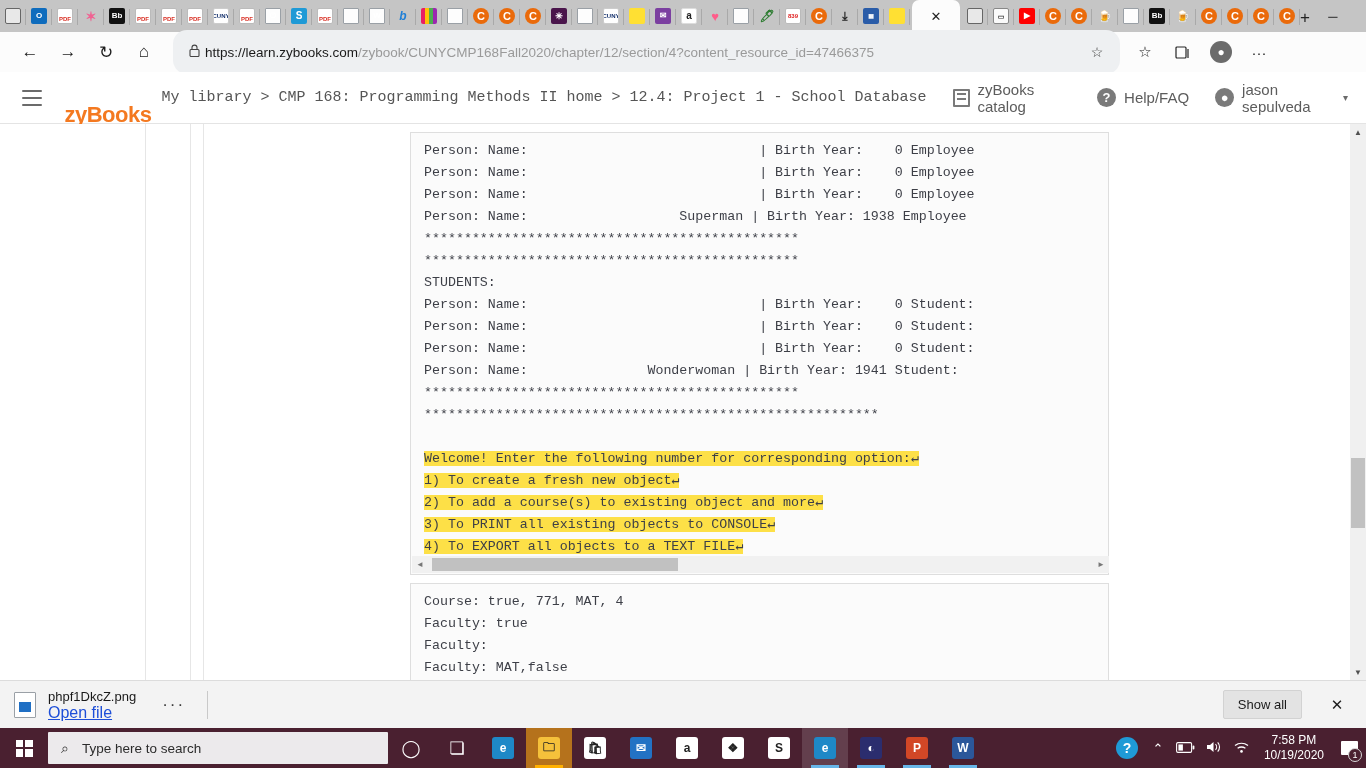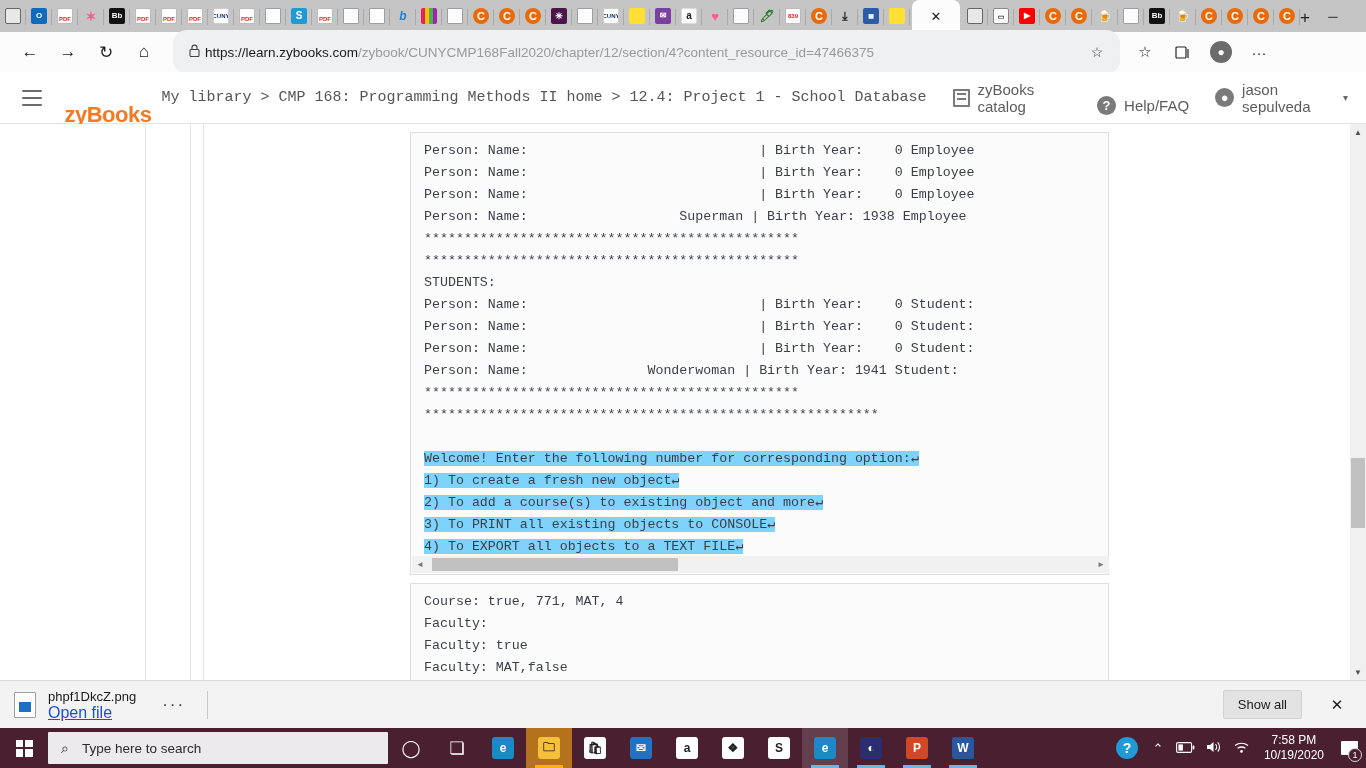--- a/index.html
+++ b/index.html
@@ -100,21 +100,21 @@
     background: #ffffff; display: flex; align-items: center;
     border-bottom: 1px solid #e4e4e4;
   }
   .hamburger { width: 22px; height: 16px; margin-left: 22px; display: flex; flex-direction: column;
                justify-content: space-between; }
   .hamburger span { display: block; height: 2px; background: #6b6b6b; border-radius: 1px; }
   .zylogo { margin-left: 22px; font-size: 22px; font-weight: 700; letter-spacing: -0.5px; margin-top: 35px; }
   .zylogo .zy { color: #f47920; }
   .zylogo .books { color: #f47920; }
   .breadcrumb { margin-left: 10px; font-size: 15px; color: #555; white-space: nowrap; font-family: Liberation Mono, monospace; }
-  .hdr-right { margin-left: auto; display: flex; align-items: flex-end; margin-right: 18px; }
+  .hdr-right { margin-left: auto; display: flex; align-items: center; margin-right: 18px; }
   .hdr-item { display: flex; align-items: center; margin-left: 26px; font-size: 15px; color: #5c5c5c; }
   .hdr-item .gi { margin-right: 8px; display: flex; align-items: center; }
   .circ-icon { width: 19px; height: 19px; border-radius: 50%; background: #7a7a7a; color: #fff;
                font-size: 13px; display: flex; align-items: center; justify-content: center; font-weight: bold; }
   .book-icon { width: 17px; height: 18px; border: 2px solid #7a7a7a; border-radius: 1px; position: relative; }
   .book-icon:before { content: ""; position: absolute; left: 2px; top: 2px; right: 2px; height: 2px; background: #7a7a7a;}
   .book-icon:after { content: ""; position: absolute; left: 2px; top: 7px; right: 2px; height: 2px; background: #7a7a7a;}
   .caret { margin-left: 10px; font-size: 10px; color: #6b6b6b; }
 
   
@@ -131,21 +131,21 @@
     position: absolute; left: 206px; width: 699px;
     background: #fbfbfb; border: 1px solid #dedede;
   }
   #cb1 { top: 8px; height: 443px; }
   #cb2 { top: 459px; height: 104px; }
   .codetext {
     font-family: "Liberation Mono", monospace;
     font-size: 13.3px; line-height: 22px; color: #3d3f47;
     white-space: pre; padding: 7px 0 0 13px;
   }
-  .codetext .hl { background: #7dd3fc; }
+  .codetext .hl { background: #fde047; }
   .hscroll {
     position: absolute; left: 1px; bottom: 1px; width: 697px; height: 17px;
     background: #f1f1f1; display: flex; align-items: center;
   }
   .hs-arrow { width: 16px; text-align: center; font-size: 8px; color: #777; }
   .hs-track { flex: 1 1 auto; height: 17px; position: relative; }
   .hs-thumb { position: absolute; left: 4px; top: 2px; width: 246px; height: 13px; background: #c1c1c1; }
   .hs-arrow.right { margin-left: auto; }
 
   
@@ -458,21 +458,21 @@
       <div class="hscroll">
         <span class="hs-arrow">◄</span>
         <span class="hs-track">
             <span class="hs-thumb"></span>
           </span>
         <span class="hs-arrow right">►</span>
       </div>
     </div>
 
     <div class="codeblock" id="cb2">
-      <div class="codetext" id="block2"><div>Course: true, 771, MAT, 4</div><div>Faculty:</div><div>Faculty: true</div><div>Faculty: MAT,false</div></div>
+      <div class="codetext" id="block2"><div>Course: true, 771, MAT, 4</div><div>Faculty: true</div><div>Faculty:</div><div>Faculty: MAT,false</div></div>
     </div>
   </div>
 
   <div class="topfade"></div>
   <div class="vscroll">
     <div class="vs-up">▲</div>
     <div class="vs-thumb"></div>
     <div class="vs-down">▼</div>
   </div>
 </div>

